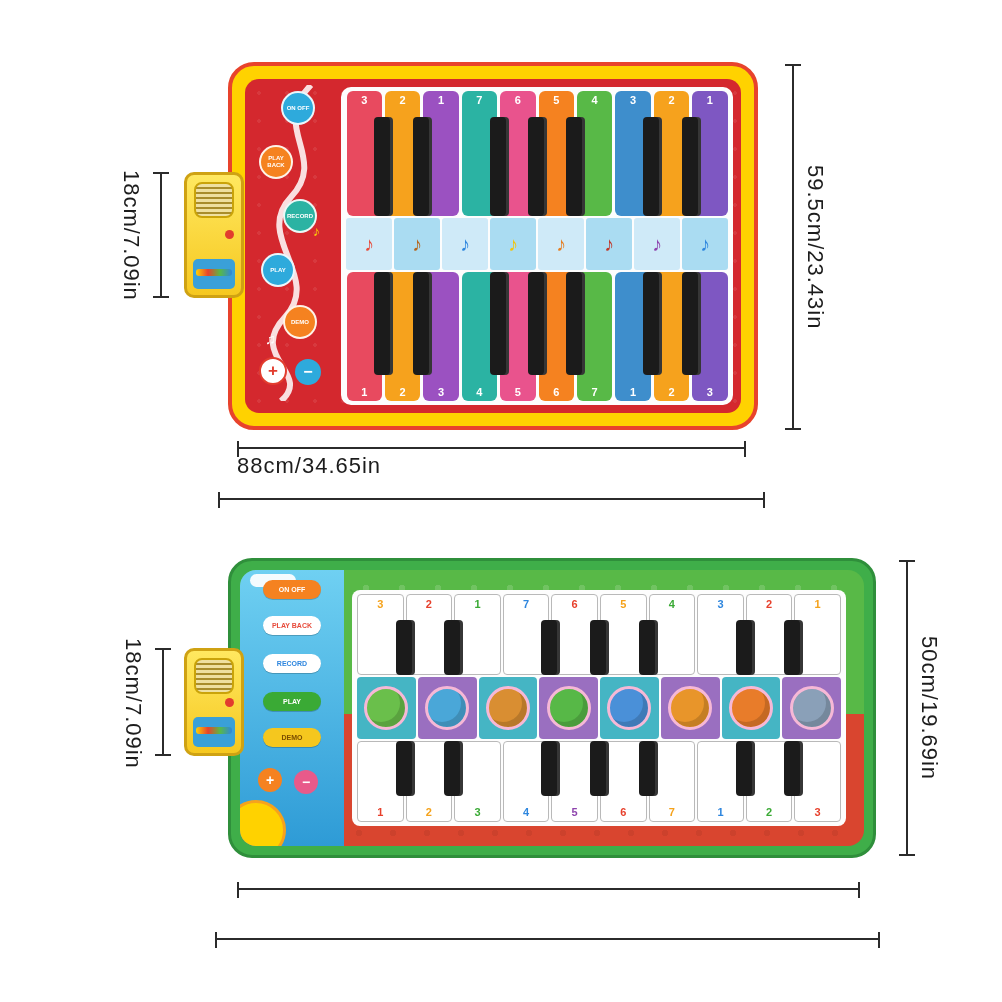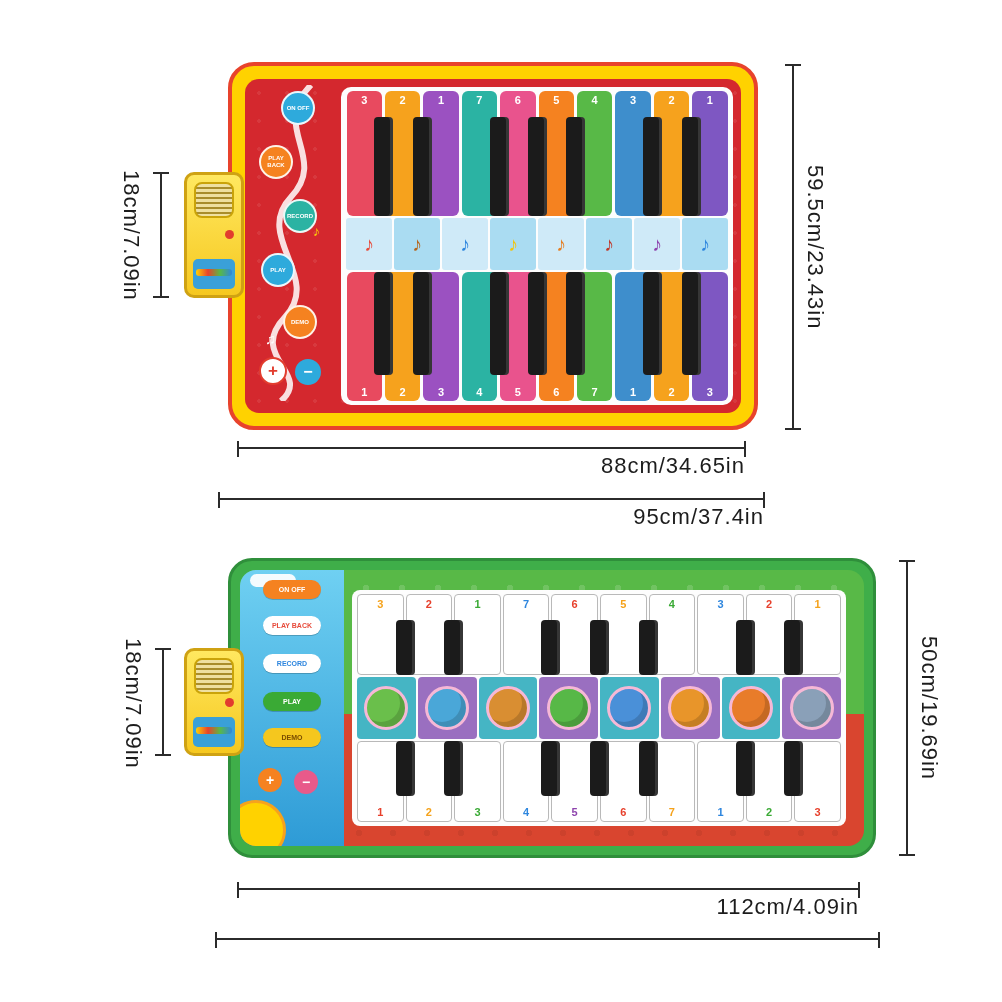--- a/index.html
+++ b/index.html
@@ -82,21 +82,21 @@
 
   
   .dim-v{position:absolute;width:0;border-left:2px solid #2b2b2b;}
   .dim-v::before,.dim-v::after{content:"";position:absolute;left:-9px;width:16px;border-top:2px solid #2b2b2b;}
   .dim-v::before{top:0;} .dim-v::after{bottom:0;}
   .dim-h{position:absolute;height:0;border-top:2px solid #2b2b2b;}
   .dim-h::before,.dim-h::after{content:"";position:absolute;top:-8px;height:16px;border-left:2px solid #2b2b2b;}
   .dim-h::before{left:0;} .dim-h::after{right:-1px;}
   .vlab{position:absolute;writing-mode:vertical-rl;font-size:22px;color:#1c1c1c;
         display:flex;align-items:center;justify-content:center;letter-spacing:1px;}
-  .hlab{position:absolute;font-size:22px;color:#1c1c1c;text-align:right;letter-spacing:1px;}
+  .hlab{position:absolute;font-size:22px;color:#1c1c1c;text-align:left;letter-spacing:1px;}
 </style>
 </head>
 <body>
 
 <div class="canvas">
 
   <div id="topMat">
     <div id="topMatInner">
       <div id="topCtrl">
         <svg class="wave" width="88" height="316" viewBox="0 0 88 316">
@@ -230,21 +230,20 @@
   <div class="dim-v" style="left:160px;top:172px;height:126px;"></div>
   <div class="vlab" style="left:118px;top:150px;height:170px;">18cm/7.09in</div>
 
   <div class="dim-v" style="left:792px;top:64px;height:366px;"></div>
   <div class="vlab" style="left:802px;top:64px;height:366px;">59.5cm/23.43in</div>
 
   <div class="dim-h" style="left:237px;top:447px;width:508px;"></div>
   <div class="hlab" style="left:237px;width:508px;top:453px;">88cm/34.65in</div>
 
   <div class="dim-h" style="left:218px;top:498px;width:546px;"></div>
-  <div class="hlab" style="left:218px;width:546px;top:504px;">95cm/37.4in</div>
 
   <div id="botMat">
     <div id="botMatInner">
       <div class="bot-top"></div>
       <div class="bot-bottom"></div>
       <div class="bot-left">
         <div class="cloud" style="left:10px;top:4px;width:46px;height:13px;"></div>
         <div class="sun"></div>
       </div>
       <div id="botCtrl">
@@ -371,17 +370,16 @@
     <div class="sticker"></div>
   </div>
 
   <div class="dim-v" style="left:162px;top:648px;height:108px;"></div>
   <div class="vlab" style="left:120px;top:628px;height:150px;">18cm/7.09in</div>
 
   <div class="dim-v" style="left:906px;top:560px;height:296px;"></div>
   <div class="vlab" style="left:916px;top:560px;height:296px;">50cm/19.69in</div>
 
   <div class="dim-h" style="left:237px;top:888px;width:622px;"></div>
-  <div class="hlab" style="left:237px;width:622px;top:894px;">112cm/4.09in</div>
 
   <div class="dim-h" style="left:215px;top:938px;width:664px;"></div>
 
 </div>
 
 </body></html>

